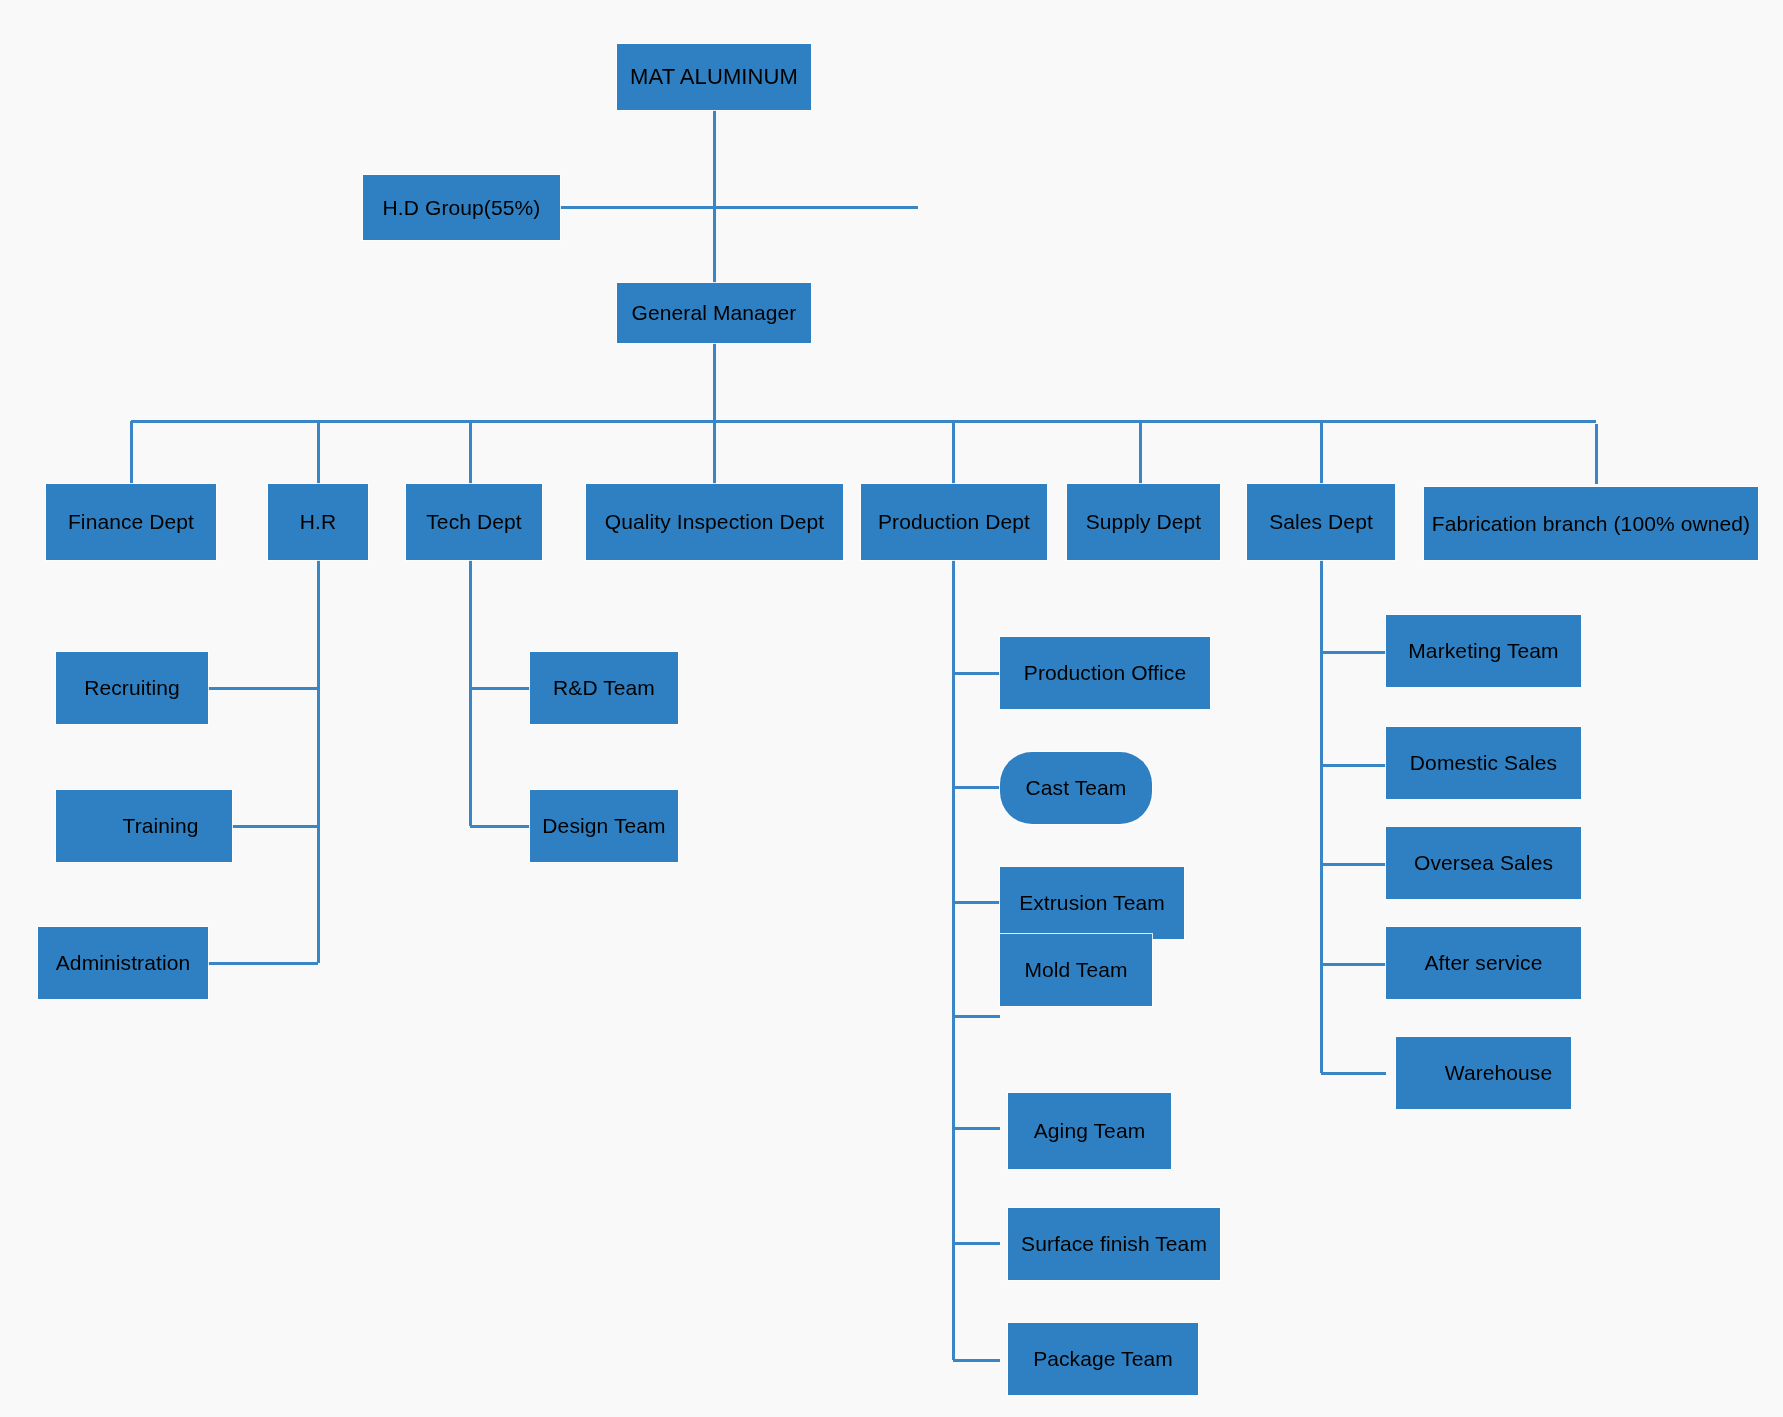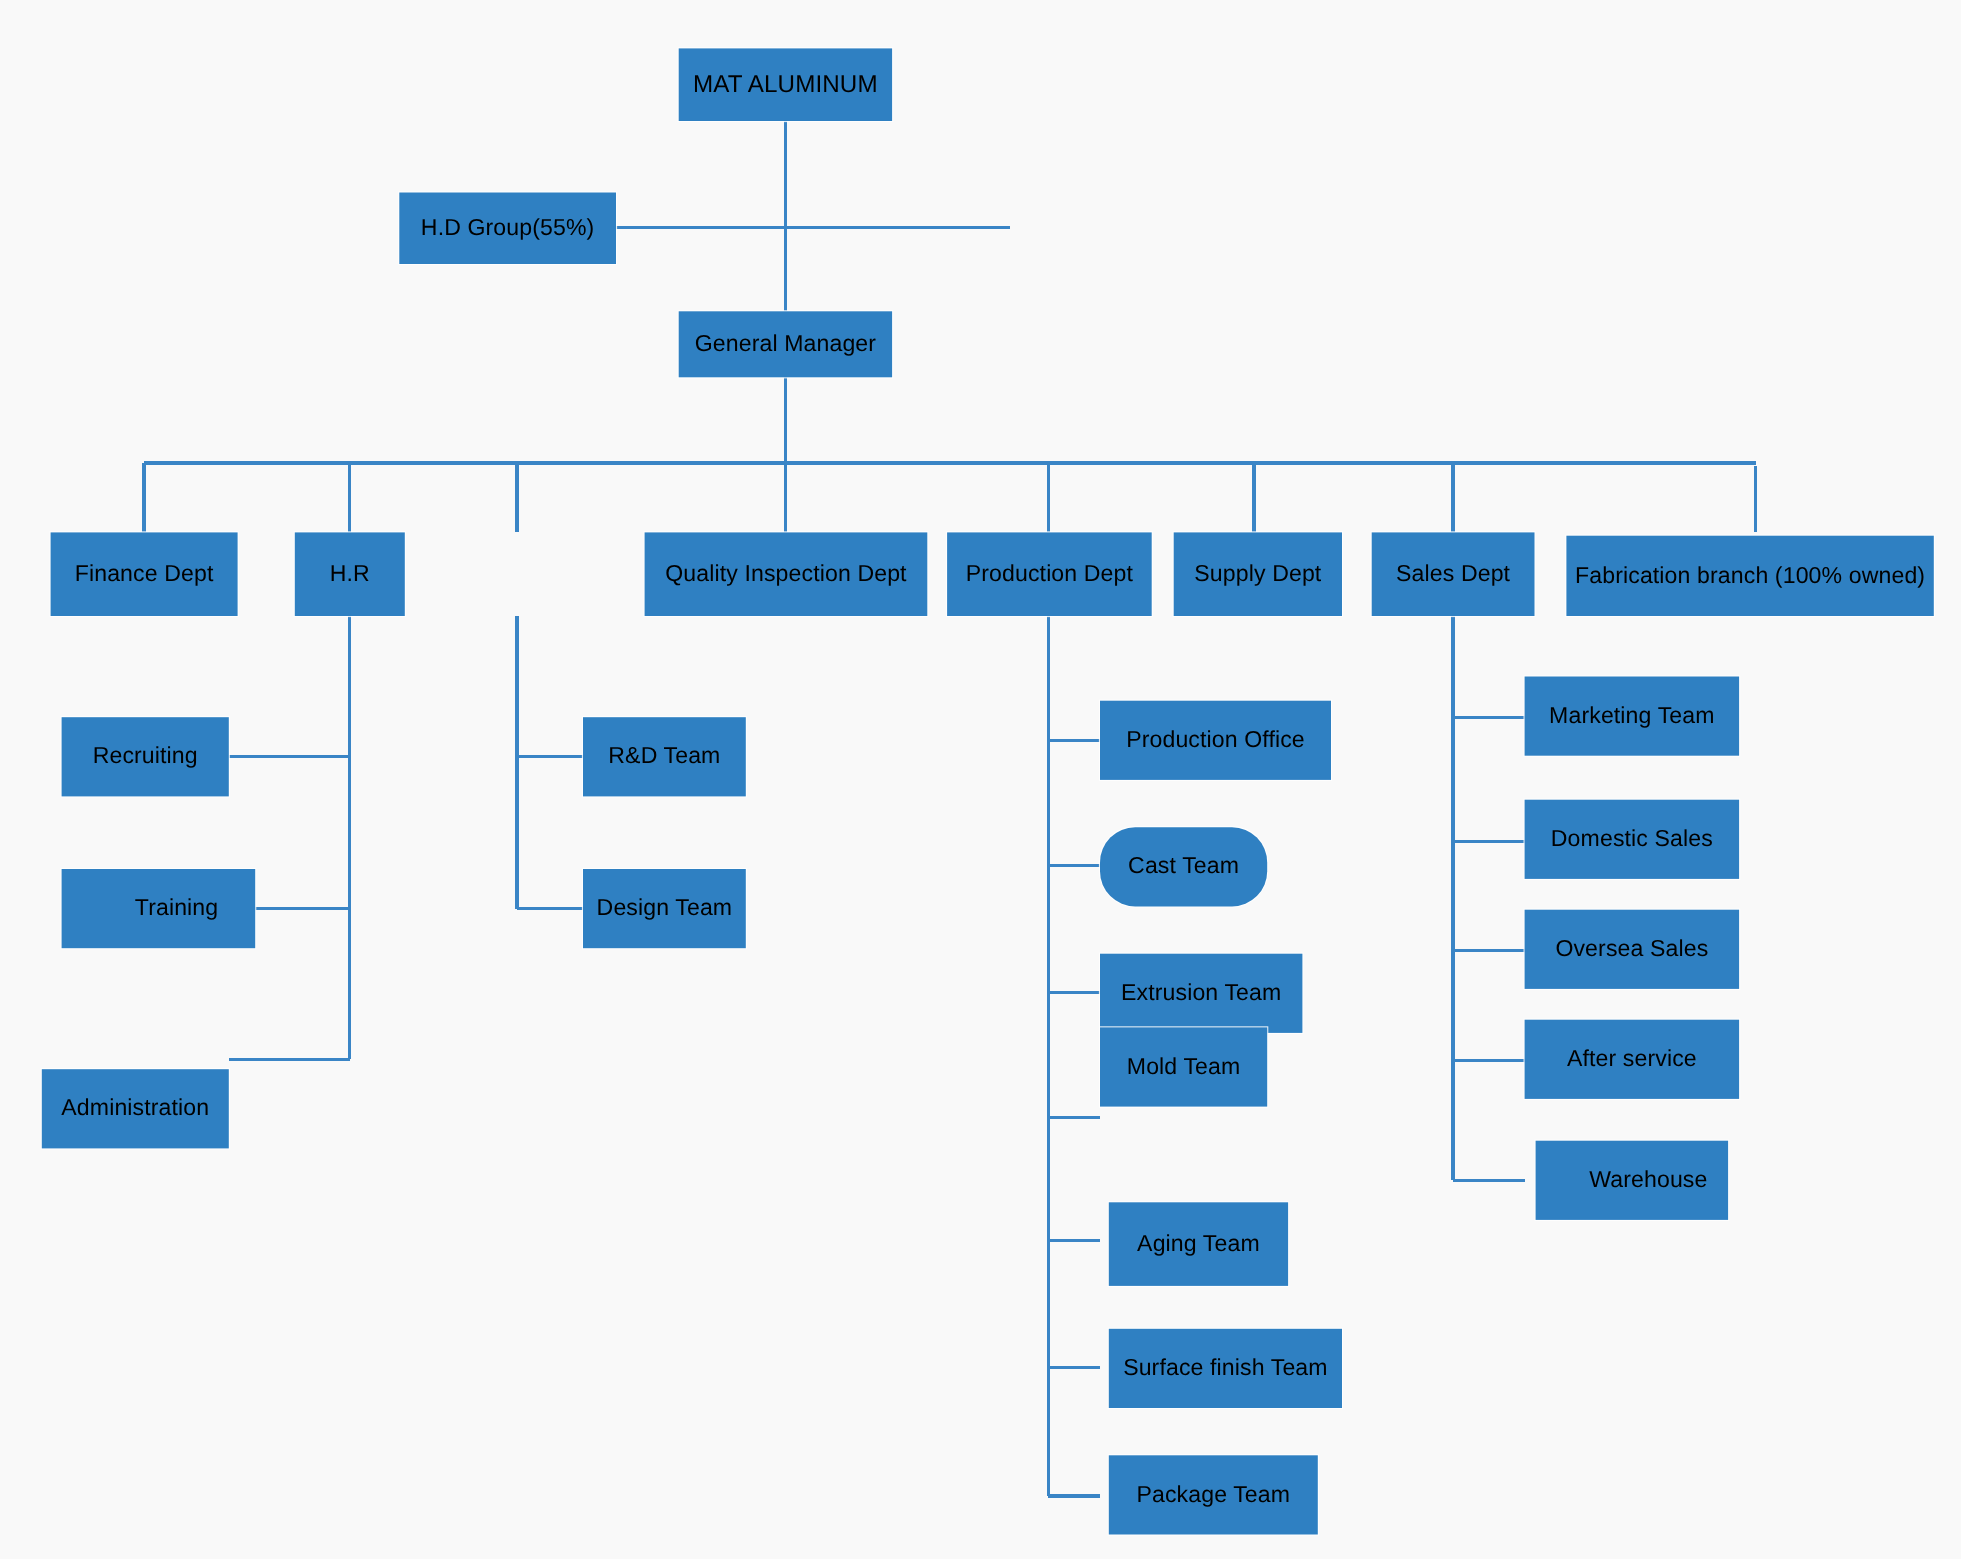--- a/index.html
+++ b/index.html
@@ -112,20 +112,23 @@
   <div class="node" style="left:617px; top:283px; width:194px; height:60px;">
     <span class="node-label">General Manager</span>
   </div>
 
   <div class="node" style="left:46px; top:484px; width:170px; height:76px;">
     <span class="node-label">Finance Dept</span>
   </div>
   <div class="node" style="left:268px; top:484px; width:100px; height:76px;">
     <span class="node-label">H.R</span>
   </div>
+  <div class="node" style="left:406px; top:484px; width:136px; height:76px;">
+    <span class="node-label">Tech Dept</span>
+  </div>
   <div class="node" style="left:586px; top:484px; width:257px; height:76px;">
     <span class="node-label">Quality Inspection Dept</span>
   </div>
   <div class="node" style="left:861px; top:484px; width:186px; height:76px;">
     <span class="node-label">Production Dept</span>
   </div>
   <div class="node" style="left:1067px; top:484px; width:153px; height:76px;">
     <span class="node-label">Supply Dept</span>
   </div>
   <div class="node" style="left:1247px; top:484px; width:148px; height:76px;">
@@ -134,21 +137,21 @@
   <div class="node" style="left:1424px; top:487px; width:334px; height:73px;">
     <span class="node-label">Fabrication branch (100% owned)</span>
   </div>
 
   <div class="node" style="left:56px; top:652px; width:152px; height:72px;">
     <span class="node-label">Recruiting</span>
   </div>
   <div class="node" style="left:56px; top:790px; width:176px; height:72px;padding-left:43px;">
     <span class="node-label">Training</span>
   </div>
-  <div class="node" style="left:38px; top:972px; width:170px; height:72px;align-items:center;">
+  <div class="node" style="left:38px; top:927px; width:170px; height:72px;align-items:center;">
     <span class="node-label">Administration</span>
   </div>
 
   <div class="node" style="left:530px; top:652px; width:148px; height:72px;">
     <span class="node-label">R&amp;D Team</span>
   </div>
   <div class="node" style="left:530px; top:790px; width:148px; height:72px;">
     <span class="node-label">Design Team</span>
   </div>
 

